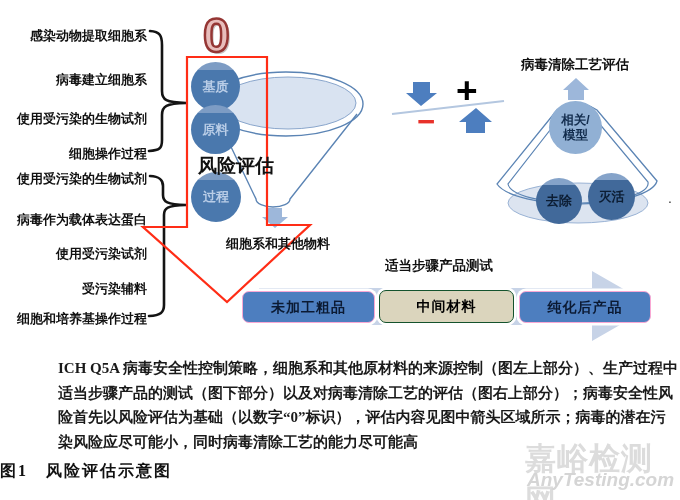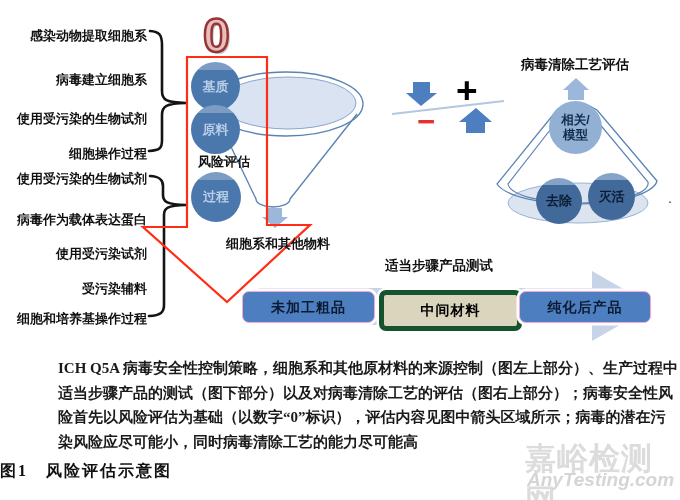--- a/index.html
+++ b/index.html
@@ -12,21 +12,21 @@
   
   .fcircle{position:absolute;border-radius:50%;display:flex;align-items:center;justify-content:center;
            font-weight:bold;z-index:2;}
   .fcircle.dark{background:linear-gradient(to bottom,#7d9cc4 0%,#7d9cc4 16%,#4a78ad 16%);color:#b9cde7;font-size:13px;}
   .fcircle.deep{background:linear-gradient(to bottom,#85a3c9 0%,#85a3c9 15%,#41699a 15%);color:#0c1d33;font-size:13px;}
   .fcircle.light{background:#91b0d4;color:#122c4d;font-size:12.5px;flex-direction:column;line-height:1.15;}
   
   .stage-box{position:absolute;height:30px;border-radius:7px;z-index:2;text-align:center;
              line-height:30px;font-size:14px;font-weight:bold;letter-spacing:1px;}
   .stage-box.blue{background:#4d7ebf;border:1px solid #f9a8d4;color:#0b1a33;box-shadow:0 0 0 2.5px #ffffff;}
-  .stage-box.tan{background:#dbd5bd;border:5px solid #14532d;color:#000;box-shadow:0 0 0 2.5px #ffffff;}
+  .stage-box.tan{background:#dbd5bd;border:1px solid #14532d;color:#000;box-shadow:0 0 0 2.5px #ffffff;}
   .diagram-label{position:absolute;font-weight:bold;color:#111;white-space:nowrap;z-index:4;}
   #zero-marker{position:absolute;left:203px;top:8px;font-size:48px;font-weight:bold;
                color:#e8bdbb;-webkit-text-stroke:2.5px #953634;text-shadow:2px 2px 0 #c9c2c2;z-index:4;}
   #plus-sign{position:absolute;left:456px;top:70px;font-size:37px;font-weight:bold;color:#000;z-index:4;}
   #minus-sign{position:absolute;left:417px;top:104px;font-size:31px;font-weight:bold;color:#e8312a;z-index:4;}
   #desc{position:absolute;left:10px;top:356px;width:663px;z-index:4;
         font-family:"Liberation Serif",serif;font-size:15px;font-weight:600;color:#1a1a1a;margin-left:48px;}
   #desc .dline{line-height:24.5px;white-space:nowrap;}
   #caption{position:absolute;left:0;top:461px;width:567px;text-align:left;z-index:4;
            font-family:"Liberation Serif",serif;font-size:16px;font-weight:bold;color:#111;letter-spacing:2px;}
@@ -97,21 +97,21 @@
   <div class="src-label" style="top:71px">病毒建立细胞系</div>
   <div class="src-label" style="top:110px">使用受污染的生物试剂</div>
   <div class="src-label" style="top:145px">细胞操作过程</div>
   <div class="src-label" style="top:170px">使用受污染的生物试剂</div>
   <div class="src-label" style="top:211px">病毒作为载体表达蛋白</div>
   <div class="src-label" style="top:245px">使用受污染试剂</div>
   <div class="src-label" style="top:280px">受污染辅料</div>
   <div class="src-label" style="top:310px">细胞和培养基操作过程</div>
 
   <div id="zero-marker">0</div>
-  <div class="diagram-label" style="left:198px;top:153px;font-size:13px">风险评估</div>
+  <div class="diagram-label" style="left:198px;top:153px;font-size:19px">风险评估</div>
   <div class="diagram-label" style="left:226px;top:235px;font-size:13px">细胞系和其他物料</div>
   <div id="plus-sign">+</div>
   <div id="minus-sign">−</div>
   <div class="diagram-label" style="left:521px;top:56px;font-size:13.5px">病毒清除工艺评估</div>
   <div class="diagram-label" style="left:385px;top:257px;font-size:13.5px">适当步骤产品测试</div>
   <div id="stray-dot">.</div>
 
   <div id="desc">
     <div class="dline">ICH Q5A 病毒安全性控制策略，细胞系和其他原材料的来源控制（图左上部分）、生产过程中</div>
     <div class="dline">适当步骤产品的测试（图下部分）以及对病毒清除工艺的评估（图右上部分）；病毒安全性风</div>

